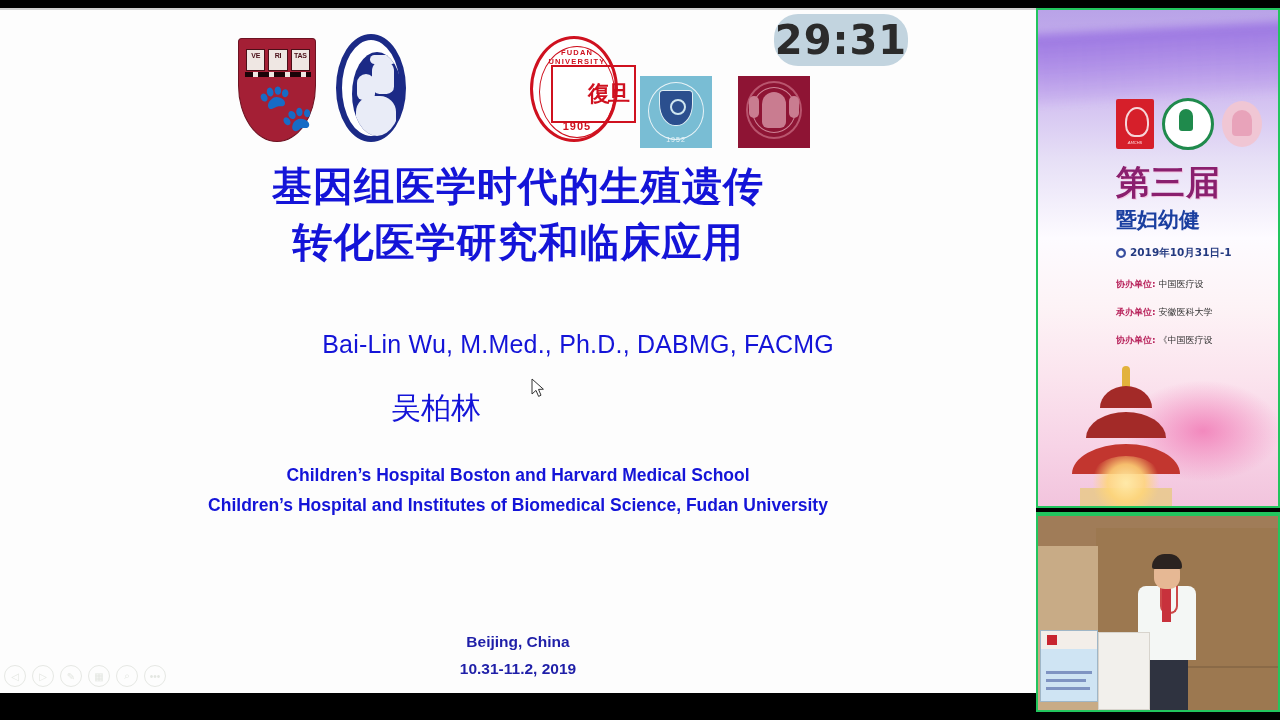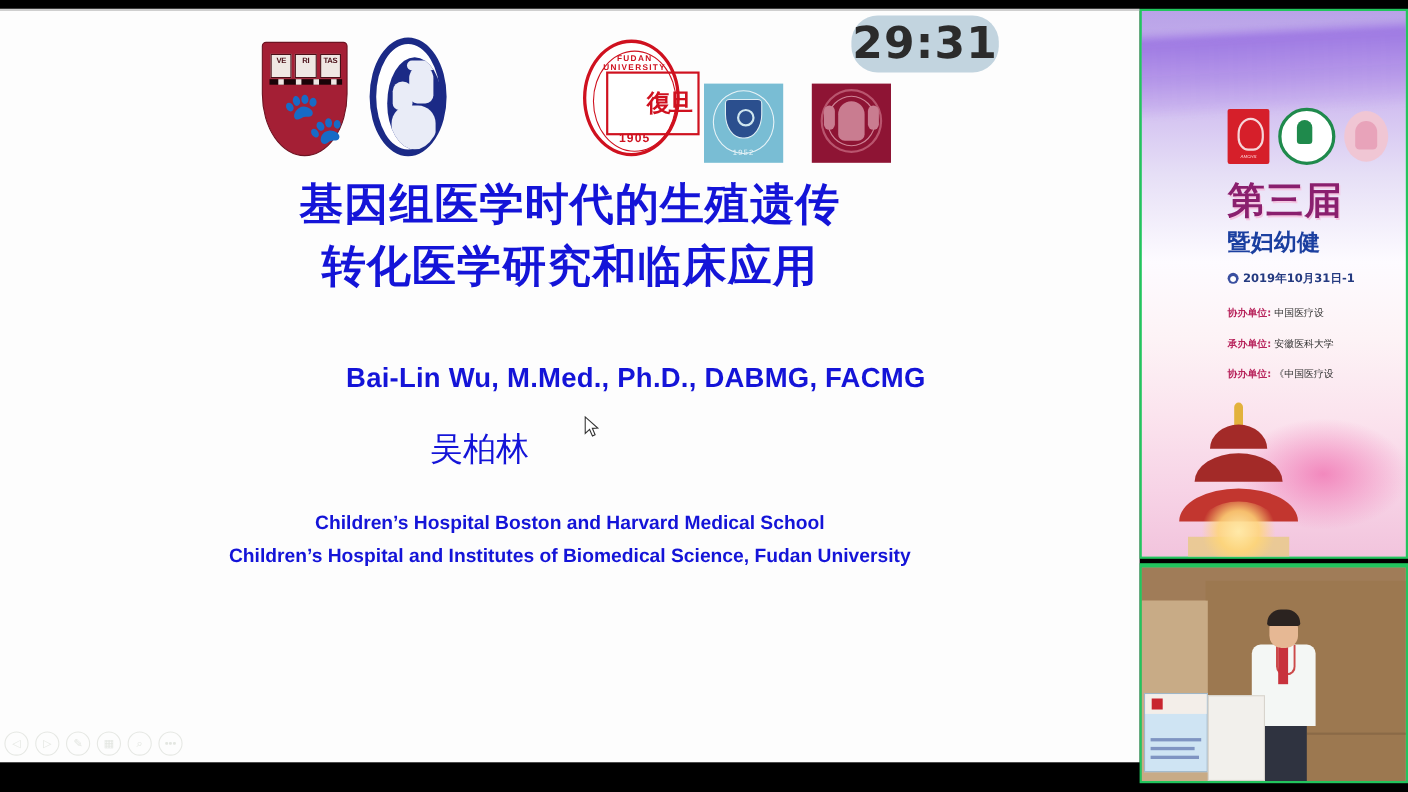--- a/index.html
+++ b/index.html
@@ -62,21 +62,21 @@
   .mr-c1{position:absolute;left:8px;top:5px;width:56px;height:58px;border-radius:50%;border:2px solid #b9556e;box-sizing:border-box;}
   .mr-c2{position:absolute;left:14px;top:11px;width:44px;height:46px;border-radius:50%;border:1.5px solid #cf8396;box-sizing:border-box;}
   .mr-fig{position:absolute;left:24px;top:16px;width:24px;height:36px;border-radius:12px 12px 6px 6px;background:#c97c90;}
   .mr-fig:before,.mr-fig:after{content:"";position:absolute;top:4px;width:10px;height:22px;border-radius:6px;background:#c97c90;}
   .mr-fig:before{left:-13px;}.mr-fig:after{right:-13px;}
 
   .title{position:absolute;left:0;top:150px;width:1036px;text-align:center;color:#1414d8;
      font-weight:bold;font-size:40px;line-height:56px;letter-spacing:1px;
      font-family:"DejaVu Sans","Liberation Sans",sans-serif;}
   .author-en{position:absolute;left:0;top:322px;width:1156px;text-align:center;color:#1414d8;
-     font-weight:bold;font-size:25px;letter-spacing:0.2px;}
+     font-weight:normal;font-size:25px;letter-spacing:0.2px;}
   .author-cn{position:absolute;left:0;top:380px;width:872px;text-align:center;color:#1414d8;
      font-size:30px;font-family:"DejaVu Sans","Liberation Sans",sans-serif;}
   .affil{position:absolute;left:0;top:452px;width:1036px;text-align:center;color:#1414d8;
      font-weight:bold;font-size:17.5px;line-height:30px;}
   .conf{position:absolute;left:0;top:542px;width:1036px;text-align:center;color:#27279c;
      font-size:21px;line-height:30px;font-family:"DejaVu Sans","Liberation Sans",sans-serif;}
   .place{position:absolute;left:0;top:620px;width:1036px;text-align:center;color:#1f1fa8;
      font-weight:bold;font-size:15.5px;line-height:27px;}
 
   
@@ -228,20 +228,24 @@
 
     <div class="author-en">Bai-Lin Wu, M.Med., Ph.D., DABMG, FACMG</div>
     <div class="author-cn">吴柏林</div>
 
     <div class="affil">
       <div>Children’s Hospital Boston and Harvard Medical School</div>
       <div>Children’s Hospital and Institutes of Biomedical Science, Fudan University</div>
     </div>
 
 
+    <div class="place">
+      <div>Beijing, China</div>
+      <div>10.31-11.2, 2019</div>
+    </div>
 
     <div class="cursor">
       <svg width="14" height="20" viewBox="0 0 14 20">
         <path d="M1 1 L1 16 L5 12.4 L7.6 18.4 L10 17.2 L7.5 11.4 L12.4 11.2 Z" fill="#ffffff" stroke="#333" stroke-width="1"></path>
       </svg>
     </div>
 
     <div class="toolbar">
       <div class="tb-btn">
           <span>◁</span>

